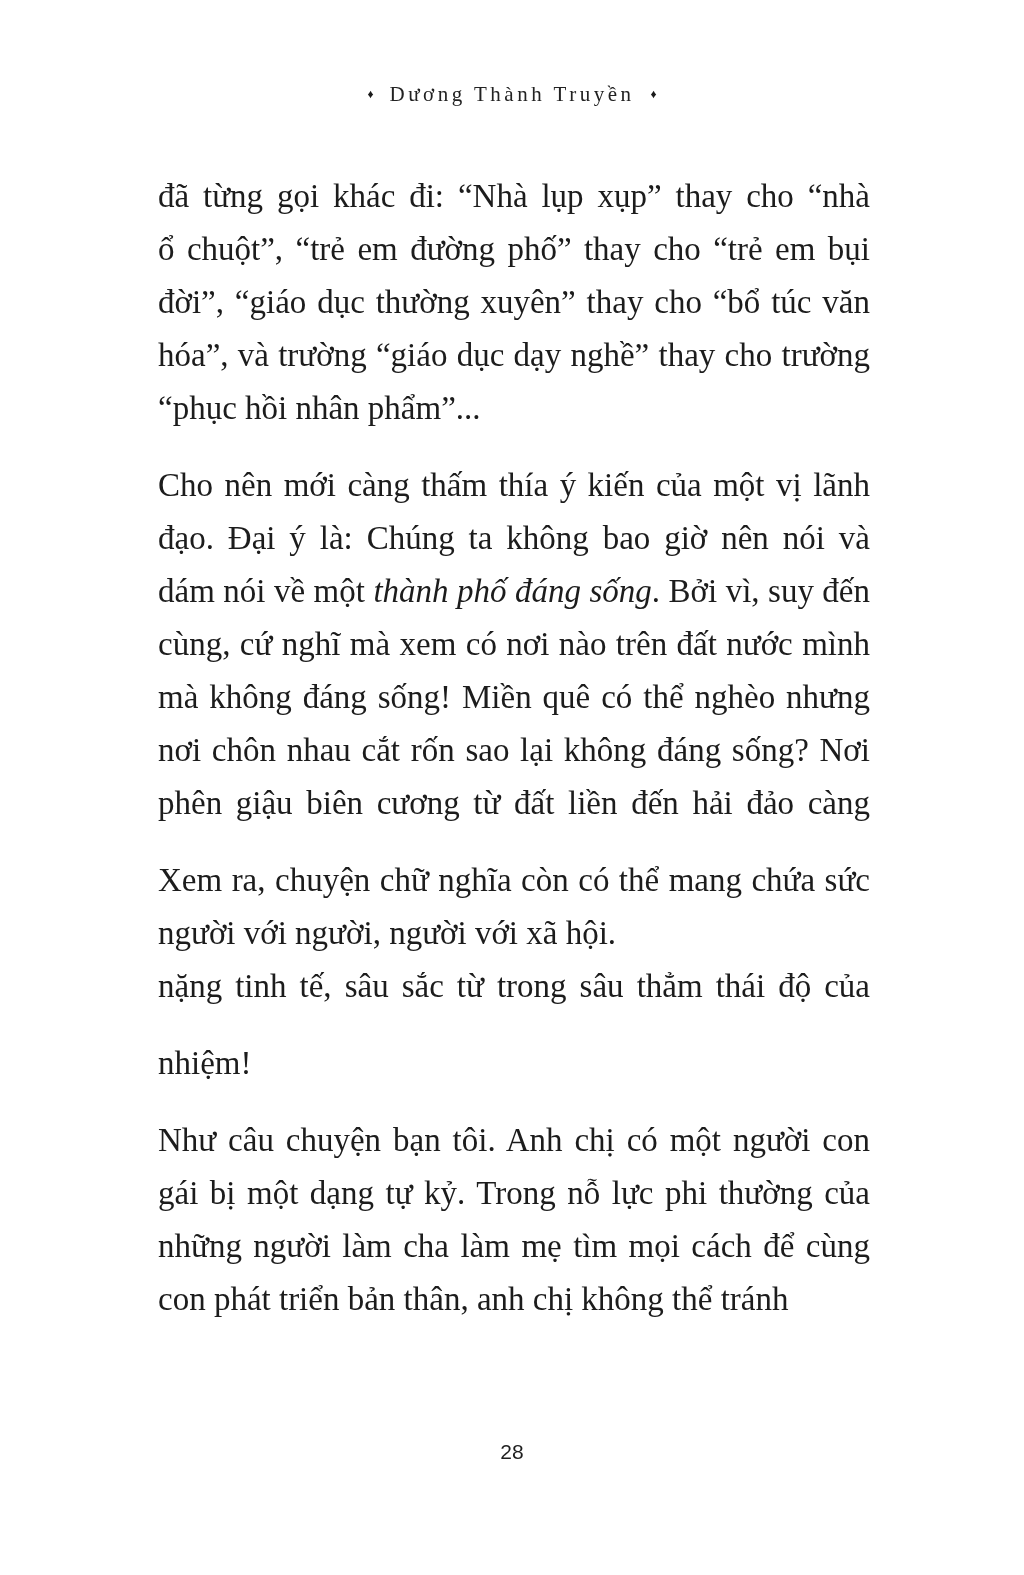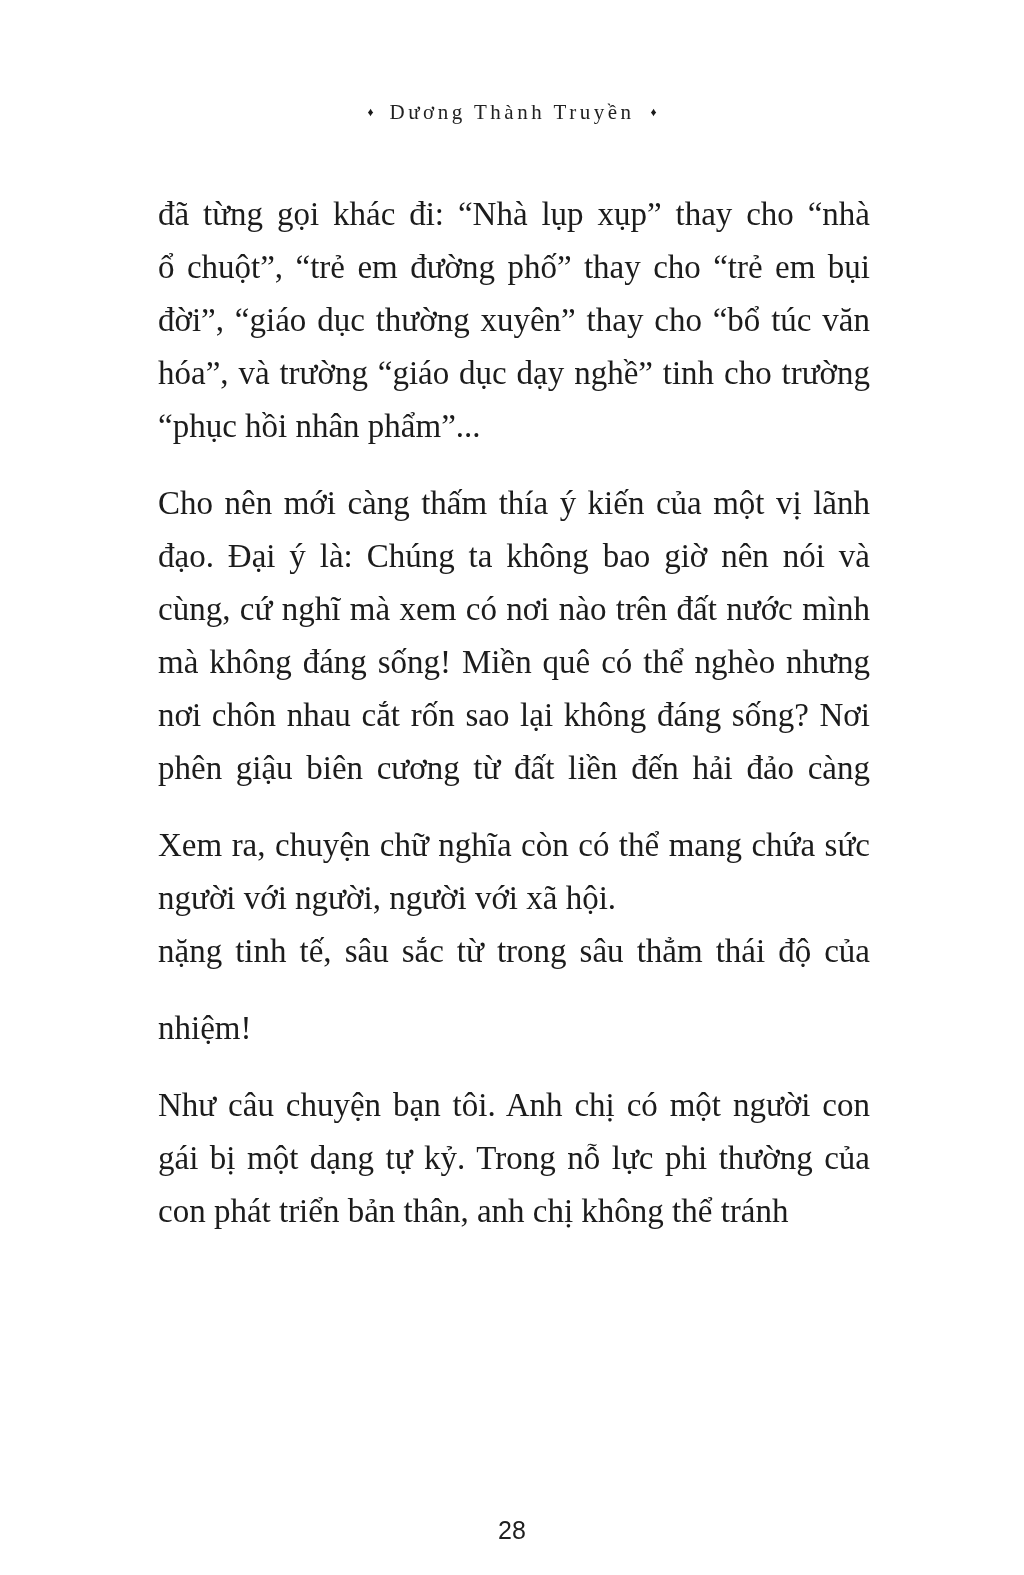--- a/index.html
+++ b/index.html
@@ -11,21 +11,20 @@
     height: 1575px;
     background: #ffffff;
     position: relative;
     font-family: "Liberation Serif", serif;
     color: #1c1c1c;
     overflow: hidden;
   }
   .book-page {
     position: absolute;
     inset: 0;
-    margin-top: 18px;
   }
   .running-head {
     position: absolute;
     top: 82px;
     left: 0;
     width: 100%;
     text-align: center;
     font-size: 21px;
     letter-spacing: 3.5px;
     color: #222222;
@@ -58,64 +57,66 @@
     overflow: hidden;
   }
   .line.last {
     text-align-last: left;
   }
   .line i {
     font-style: italic;
   }
   .page-number {
     position: absolute;
-    top: 1498px;
+    top: 1440px;
     left: 0;
     width: 100%;
     text-align: center;
-    font-size: 25px;
+    font-size: 21px;
     font-family: "Liberation Sans", sans-serif;
     color: #1e1e1e;
   }
 </style>
 </head>
 <body>
 
 <div class="book-page">
 
   <div class="running-head">
     <span class="ornament left">♦</span><span>Dương Thành Truyền</span><span class="ornament right">♦</span>
   </div>
 
   <div class="body-text">
       <div class="paragraph">
         <div class="line"><span>đã từng gọi khác đi: “Nhà lụp xụp” thay cho “nhà</span></div>
         <div class="line"><span>ổ chuột”, “trẻ em đường phố” thay cho “trẻ em bụi</span></div>
         <div class="line"><span>đời”, “giáo dục thường xuyên” thay cho “bổ túc văn</span></div>
-        <div class="line"><span>hóa”, và trường “giáo dục dạy nghề” tinh cho trường</span></div>
+        <div class="line"><span>hóa”, và trường “giáo dục dạy nghề” thay cho trường</span></div>
         <div class="line last"><span>“phục hồi nhân phẩm”...</span></div>
       </div>
       <div class="paragraph">
         <div class="line"><span>Cho nên mới càng thấm thía ý kiến của một vị lãnh</span></div>
         <div class="line"><span>đạo. Đại ý là: Chúng ta không bao giờ nên nói và</span></div>
+        <div class="line"><span>dám nói về một </span><i>thành phố đáng sống</i><span>. Bởi vì, suy đến</span></div>
         <div class="line"><span>cùng, cứ nghĩ mà xem có nơi nào trên đất nước mình</span></div>
         <div class="line"><span>mà không đáng sống! Miền quê có thể nghèo nhưng</span></div>
         <div class="line"><span>nơi chôn nhau cắt rốn sao lại không đáng sống? Nơi</span></div>
         <div class="line"><span>phên giậu biên cương từ đất liền đến hải đảo càng</span></div>
       </div>
       <div class="paragraph">
         <div class="line"><span>Xem ra, chuyện chữ nghĩa còn có thể mang chứa sức</span></div>
         <div class="line last"><span>người với người, người với xã hội.</span></div>
         <div class="line"><span>nặng tinh tế, sâu sắc từ trong sâu thẳm thái độ của</span></div>
       </div>
       <div class="paragraph">
         <div class="line last"><span>nhiệm!</span></div>
       </div>
       <div class="paragraph">
         <div class="line"><span>Như câu chuyện bạn tôi. Anh chị có một người con</span></div>
         <div class="line"><span>gái bị một dạng tự kỷ. Trong nỗ lực phi thường của</span></div>
+        <div class="line"><span>những người làm cha làm mẹ tìm mọi cách để cùng</span></div>
         <div class="line last"><span>con phát triển bản thân, anh chị không thể tránh</span></div>
       </div>
     </div>
 
   <div class="page-number">28</div>
 
 </div>
 
 </body></html>

